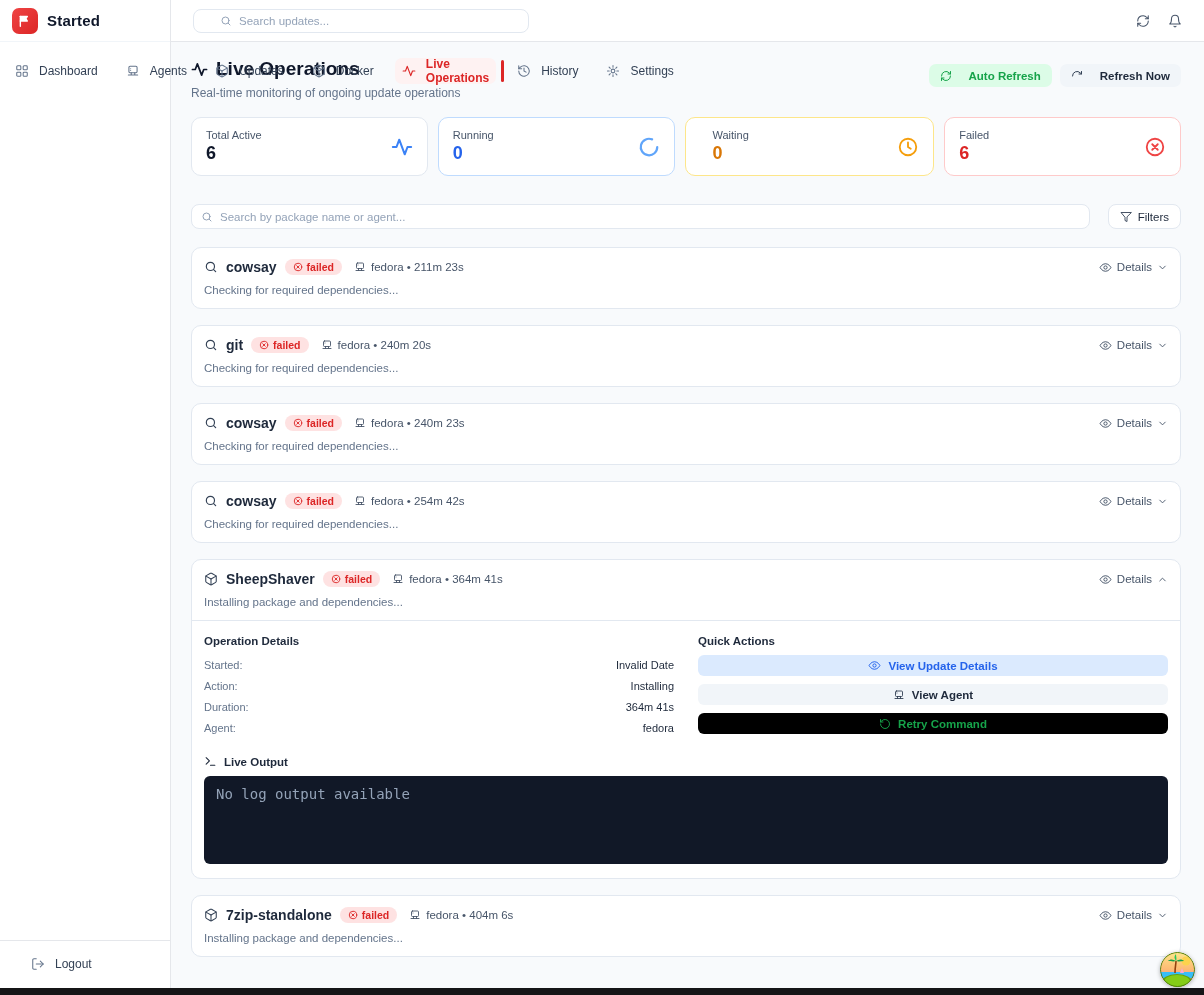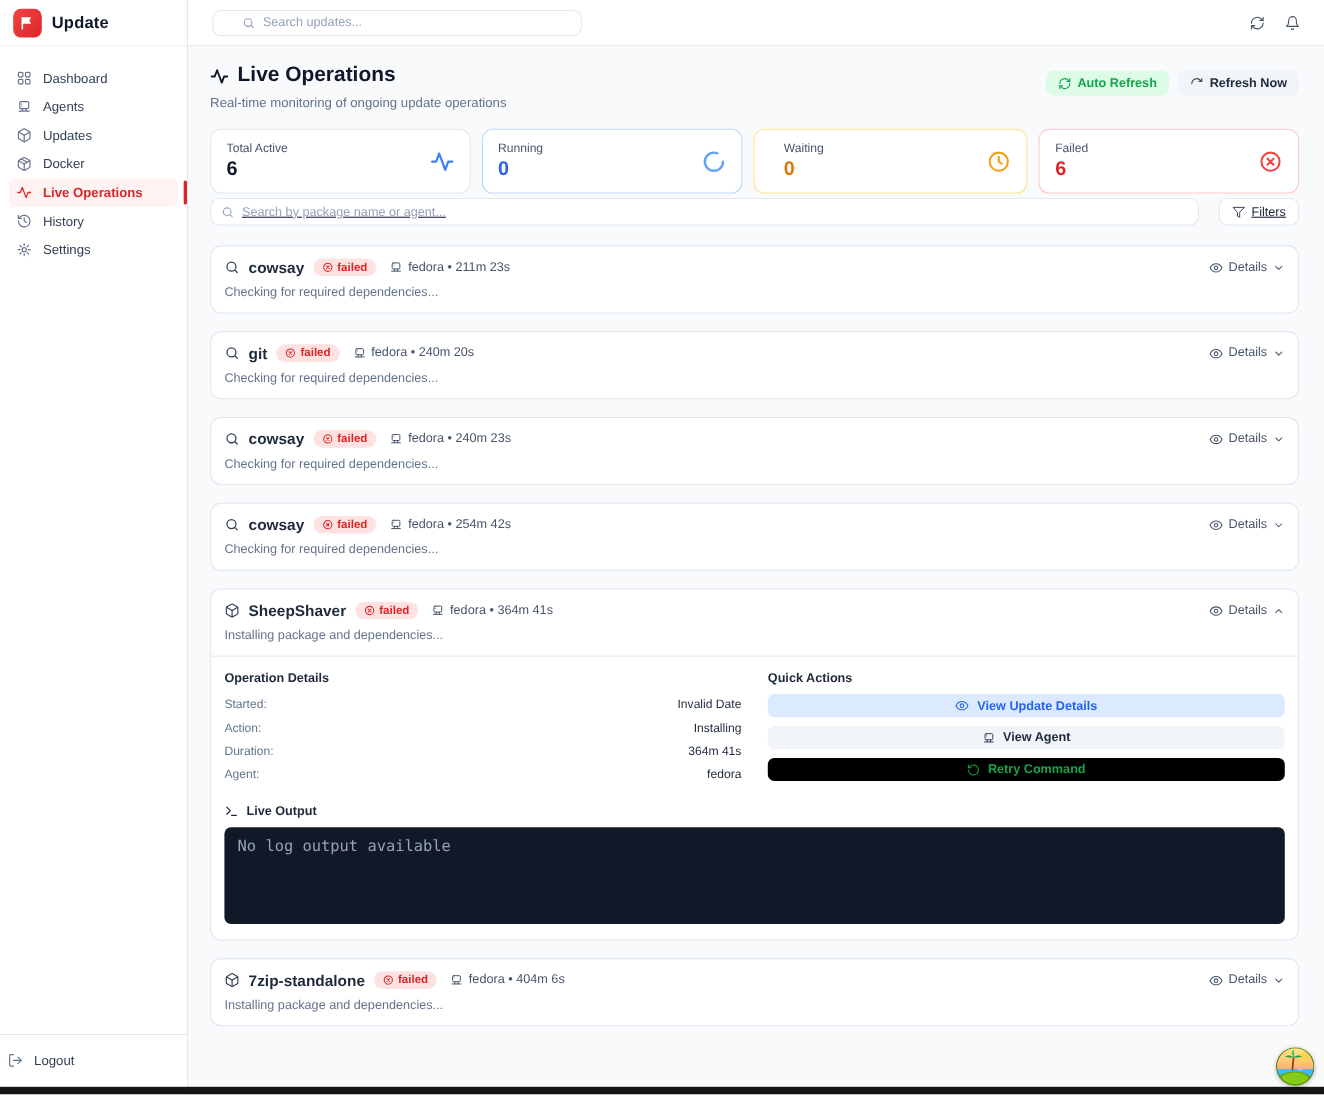--- a/index.html
+++ b/index.html
@@ -5,62 +5,62 @@
   * { margin:0; padding:0; box-sizing:border-box; }
   html,body { width:1204px; height:995px; overflow:hidden; }
   body { font-family:"Liberation Sans", sans-serif; background:#f8fafc; color:#1e293b; }
   .app { position:relative; width:1204px; height:995px; display:flex; }
 
   
   .sidebar { width:171px; min-width:171px; background:#ffffff; border-right:1px solid #e5e7eb; display:flex; flex-direction:column; }
   .brand { height:42px; display:flex; align-items:center; gap:9px; padding:0 12px; border-bottom:1px solid #f1f5f9; }
   .brand-logo { width:26px; height:26px; border-radius:7px; background:linear-gradient(135deg,#ef4444,#dc2626); display:flex; align-items:center; justify-content:center; }
   .brand-name { font-size:15px; font-weight:800; color:#0f172a; letter-spacing:.2px; }
-  .nav { padding:16px 8px; display:flex; flex-direction:column; gap:0; flex:1; }
+  .nav { padding:16px 8px; display:flex; flex-direction:row; gap:14px; flex:1; }
   .nav-item { display:flex; align-items:center; gap:10px; height:26px; padding:0 7px; border-radius:7px; font-size:12px; color:#334155; cursor:pointer; position:relative; }
   .nav-item svg { stroke:#64748b; }
   .nav-item.active { background:#fef2f2; color:#dc2626; font-weight:600; }
   .nav-item.active svg { stroke:#dc2626; }
   .nav-item.active::after { content:""; position:absolute; right:-8px; top:2px; bottom:2px; width:3px; border-radius:3px; background:#dc2626; }
-  .sidebar-footer { border-top:1px solid #e5e7eb; padding:10px 0 18px; }
+  .sidebar-footer { border-top:1px solid #e5e7eb; padding:10px 24px 18px; }
   .logout { display:flex; align-items:center; gap:10px; height:26px; padding:0 7px; border-radius:7px; font-size:12px; color:#334155; cursor:pointer; }
   .logout svg { stroke:#64748b; }
 
   
   .main { flex:1; display:flex; flex-direction:column; min-width:0; }
   .topbar { height:42px; background:#ffffff; border-bottom:1px solid #e5e7eb; display:flex; align-items:center; padding:0 22px; }
   .topsearch { width:336px; height:24px; border:1px solid #e2e8f0; border-radius:8px; display:flex; align-items:center; gap:7px; padding:0 26px; background:#fff; }
   .topsearch input { border:none; outline:none; flex:1; font-size:11.5px; color:#334155; font-family:"Liberation Sans",sans-serif; background:transparent; }
   .topsearch input::placeholder { color:#94a3b8; }
   .topbar-right { margin-left:auto; display:flex; align-items:center; gap:18px; }
   .icon-btn { background:none; border:none; cursor:pointer; display:flex; }
 
   .content { flex:1; padding:16px 23px 0 20px; overflow:hidden; }
 
   .page-head { display:flex; align-items:flex-start; }
   .title-row { display:flex; align-items:center; gap:8px; }
   .page-title { font-size:19px; font-weight:800; color:#0f172a; }
   .page-sub { font-size:12px; color:#64748b; margin-top:6px; }
   .head-actions { margin-left:auto; display:flex; gap:8px; margin-top:6px; }
-  .btn { display:flex; align-items:center; gap:6px; height:23px; padding:0 11px; border-radius:7px; border:none; font-size:11.5px; cursor:pointer; font-family:"Liberation Sans",sans-serif; }
+  .btn { display:flex; align-items:center; gap:17px; height:23px; padding:0 11px; border-radius:7px; border:none; font-size:11.5px; cursor:pointer; font-family:"Liberation Sans",sans-serif; }
   .btn-green { background:#dcfce7; color:#16a34a; font-weight:600; }
   .btn-gray { background:#f1f5f9; color:#1e293b; font-weight:600; }
 
   
   .stats { display:flex; gap:10px; margin-top:17px; }
   .stat { flex:1; background:#fff; border:1px solid #e2e8f0; border-radius:10px; padding:11px 14px; display:flex; align-items:center; min-height:58px; }
   .stat .texts { flex:1; }
   .stat-label { font-size:11px; color:#475569; }
   .stat-value { font-size:18px; font-weight:800; color:#0f172a; margin-top:2px; }
   .stat.running { border-color:#bfdbfe; } .stat.running .stat-value { color:#2563eb; }
   .stat.waiting { border-color:#fde68a;padding-left:27px; } .stat.waiting .stat-value { color:#d97706; }
   .stat.failed  { border-color:#fecaca; } .stat.failed  .stat-value { color:#dc2626; }
 
   
-  .filter-row { display:flex; align-items:center; gap:18px; margin-top:4px;text-decoration:underline; }
+  .filter-row { display:flex; align-items:center; gap:18px; margin-top:28px; }
   .filter-search { flex:1; height:25px; border:1px solid #e2e8f0; border-radius:8px; background:#fff; display:flex; align-items:center; gap:7px; padding:0 9px; }
   .filter-search input { border:none; outline:none; flex:1; font-size:11.5px; color:#334155; background:transparent; font-family:"Liberation Sans",sans-serif; }
   .filter-search input::placeholder { color:#94a3b8; }
   .filters-btn { height:25px; background:#fff; border:1px solid #e2e8f0; border-radius:8px; padding:0 11px; display:flex; align-items:center; gap:6px; font-size:11.5px; color:#1e293b; cursor:pointer; font-family:"Liberation Sans",sans-serif; }
 
   
   .ops { margin-top:18px; display:flex; flex-direction:column; gap:16px; }
   .op-card { background:#fff; border:1px solid #e2e8f0; border-radius:10px; }
   .op-head { padding:11px 12px 0; display:flex; align-items:center; gap:8px; }
   .op-name { font-size:14px; font-weight:700; color:#1e293b; }
@@ -95,21 +95,21 @@
 <div class="app">
 
   <aside class="sidebar">
     <div class="brand">
       <div class="brand-logo">
         <svg width="14" height="14" viewBox="0 0 24 24" fill="none" stroke="#ffffff" stroke-width="2.4" stroke-linecap="round" stroke-linejoin="round">
             <path d="M4 21V4"></path>
             <path d="M4 4h12l-2.5 4L16 12H4" fill="#ffffff"></path>
           </svg>
       </div>
-      <span class="brand-name">Update</span>
+      <span class="brand-name">Started</span>
     </div>
 
     <nav class="nav">
       <div class="nav-item">
         <span>
             <svg width="14" height="14" viewBox="0 0 24 24" fill="none" stroke-width="1.8" stroke-linecap="round">
               <rect x="3" y="3" width="7" height="7" rx="1.5"></rect>
               <rect x="14" y="3" width="7" height="7" rx="1.5"></rect>
               <rect x="3" y="14" width="7" height="7" rx="1.5"></rect>
               <rect x="14" y="14" width="7" height="7" rx="1.5"></rect>

